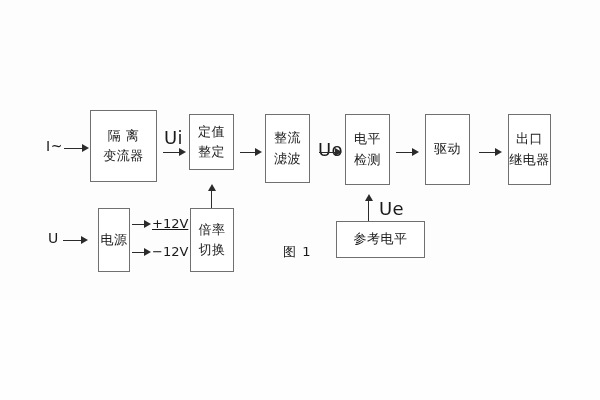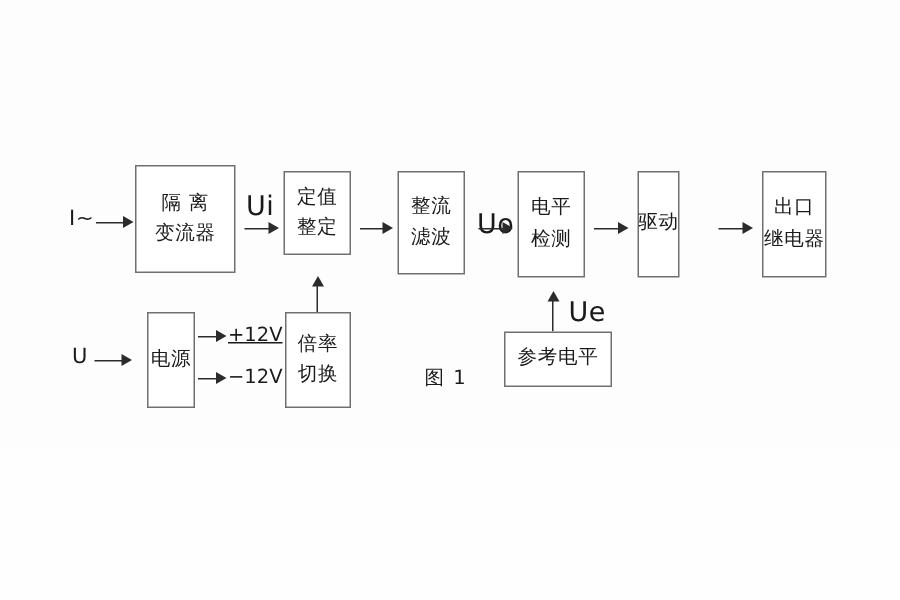--- a/index.html
+++ b/index.html
@@ -143,21 +143,21 @@
   <div class="harrow" style="left:335px; top:148px;"></div>
 
   <div class="box" style="left:345px; top:114px; width:45px; height:71px;">
     <span class="ln">电平</span>
     <span class="ln">检测</span>
   </div>
 
   <div class="hline" style="left:396px; top:152px; width:17px;"></div>
   <div class="harrow" style="left:412px; top:148px;"></div>
 
-  <div class="box single" style="left:425px; top:114px; width:28px; height:71px;">
+  <div class="box single" style="left:425px; top:114px; width:45px; height:71px;">
     <span class="ln">驱动</span>
   </div>
 
   <div class="hline" style="left:479px; top:152px; width:18px;"></div>
   <div class="harrow" style="left:495px; top:148px;"></div>
 
   <div class="box" style="left:508px; top:114px; width:43px; height:71px;">
     <span class="ln">出口</span>
     <span class="ln">继电器</span>
   </div>
@@ -184,19 +184,19 @@
   </div>
 
   <div class="vline" style="left:211px; top:190px; height:18px;"></div>
   <div class="varrow-up" style="left:208px; top:184px;"></div>
 
   <div class="sig-label" style="left:379px; top:198px;">Ue</div>
 
   <div class="vline" style="left:368px; top:200px; height:21px;"></div>
   <div class="varrow-up" style="left:365px; top:194px;"></div>
 
-  <div class="box single" style="left:336px; top:221px; width:72px; height:37px;">
+  <div class="box single" style="left:336px; top:221px; width:89px; height:37px;">
     <span class="ln">参考电平</span>
   </div>
 
   <div class="fig-caption" style="left:283px; top:243px;">图 1</div>
 
 </div>
 
 </body></html>

